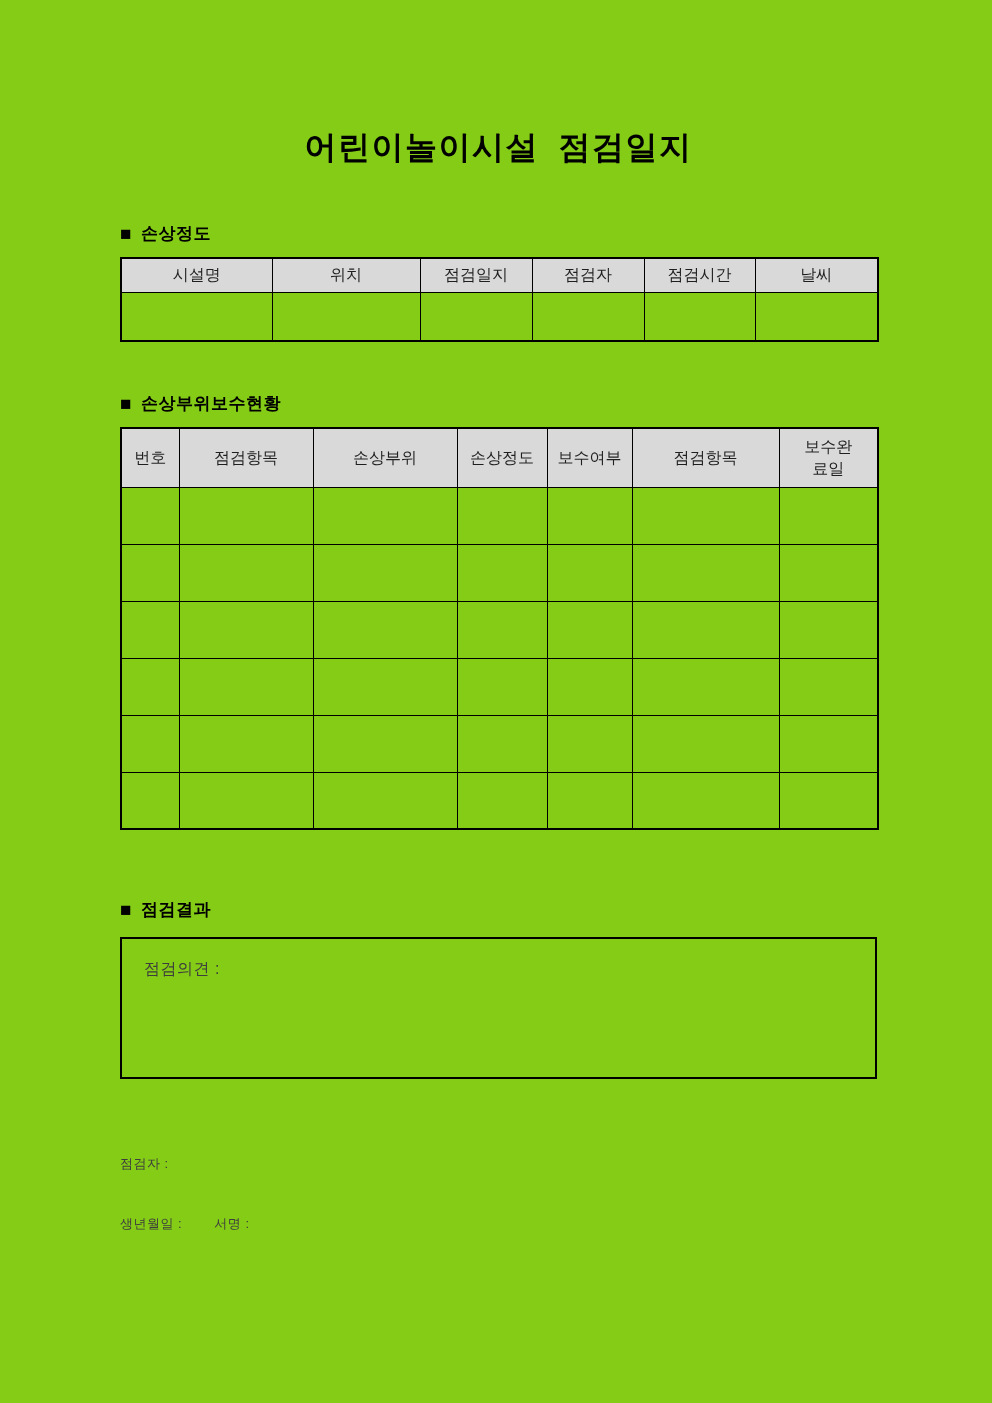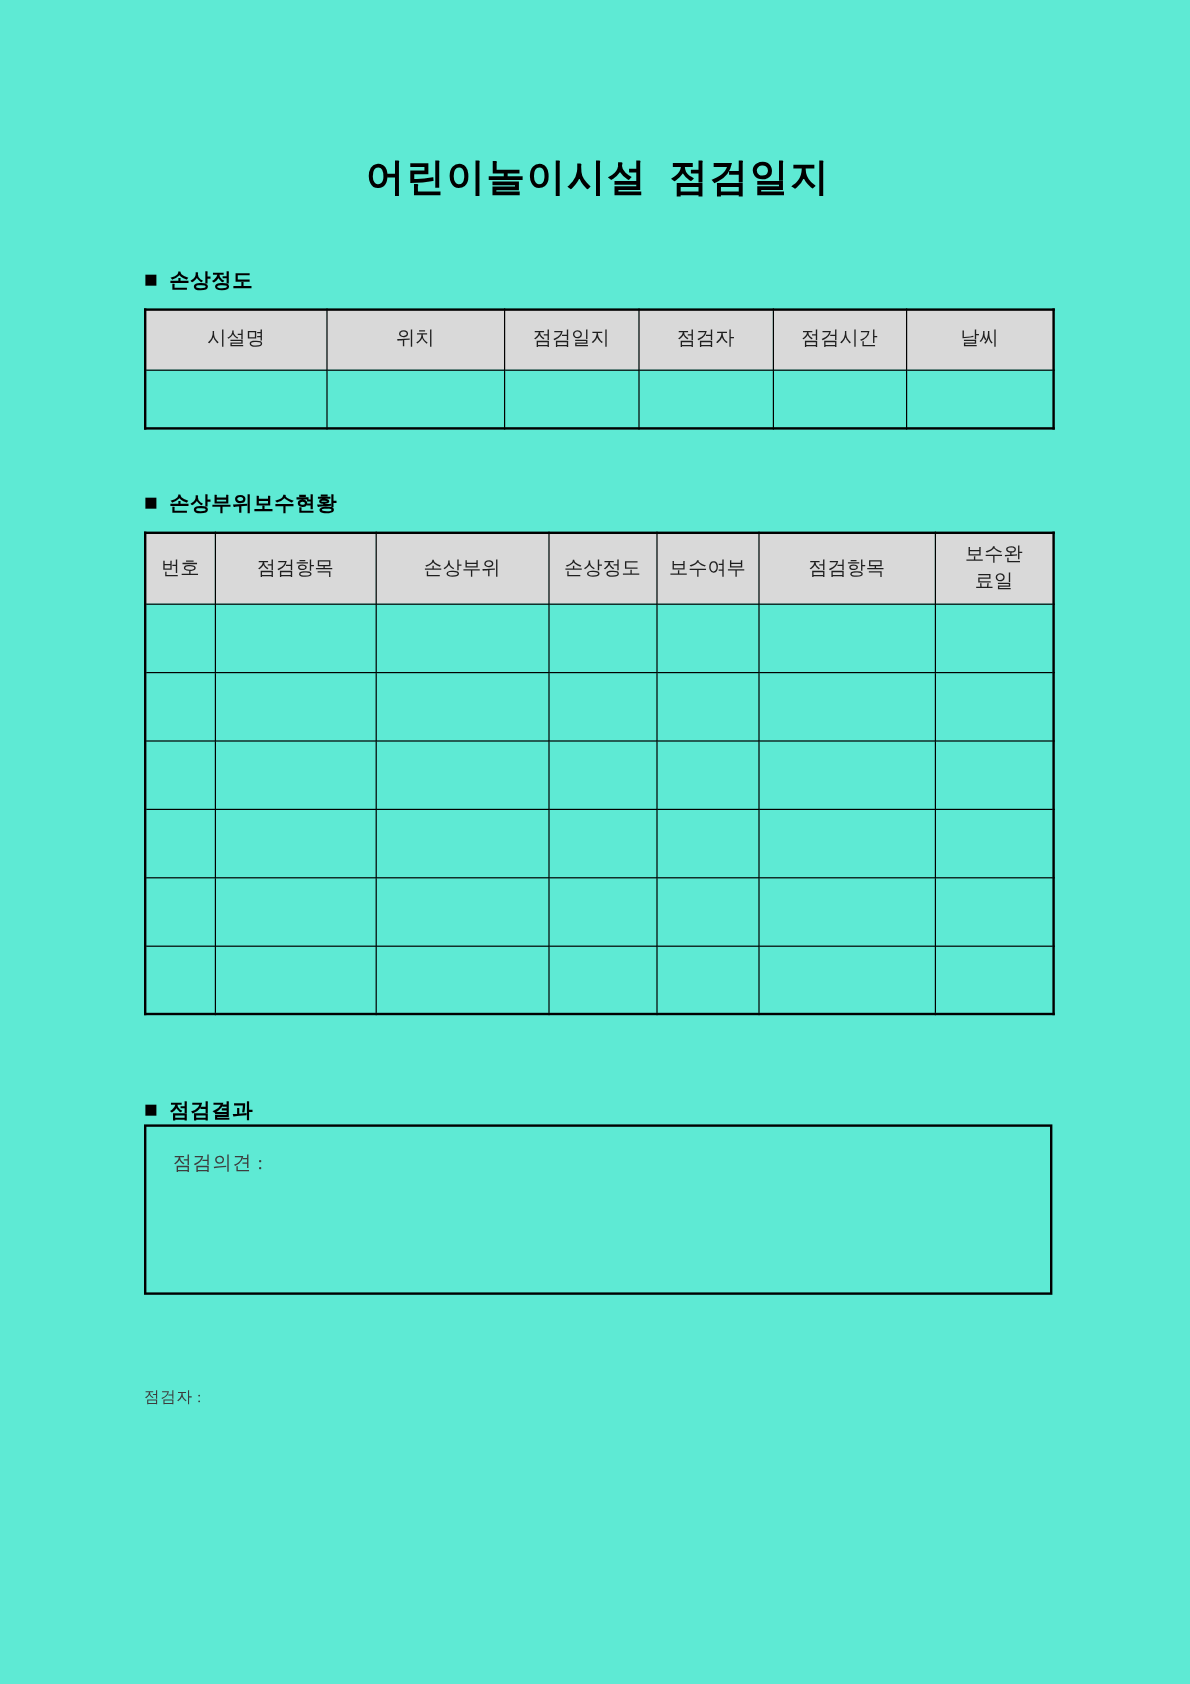--- a/index.html
+++ b/index.html
@@ -1,22 +1,22 @@
 <!DOCTYPE html>
 <html style="--header-bg: #d9d9d9; --border: #000000; --text: #333333;"><head>
 <meta charset="utf-8">
 <style>
   * { box-sizing: border-box; }
   html, body { margin: 0; padding: 0; background: #ffffff; }
   .page {
     position: relative;
     width: 992px;
     height: 1403px;
-    background: #5eead4;
-    font-family: Liberation Serif, serif;
+    background: #84cc16;
+    font-family: Liberation Sans, sans-serif;
     color: var(--text, #333333);
     padding: 0 115px 0 120px;
     overflow: hidden;
   }
   .doc-title {
     margin: 0;
     padding-top: 128px;
     font-size: 32px;
     font-weight: bold;
     text-align: center;
@@ -58,29 +58,29 @@
   table.form-table th {
     background: var(--header-bg, #d9d9d9);
     font-weight: normal;
     font-size: 16px;
     color: #1f1f1f;
     text-align: center;
     vertical-align: middle;
     white-space: pre-line;
     line-height: 1.4;
   }
-  table.basic-table thead tr  { height: 50px; }
+  table.basic-table thead tr  { height: 34px; }
   table.basic-table tbody tr  { height: 49px; }
   table.repair-table thead tr { height: 59px; }
   table.repair-table tbody tr { height: 57px; }
 
   .result-box {
     width: 757px;
     height: 142px;
-    margin-top: 0;
+    margin-top: 16px;
     border: 2px solid var(--border, #000000);
     padding: 20px 12px 0 22px;
     font-size: 16px;
     color: #3d3d3d;
     letter-spacing: 0.5px;
   }
   .sig-line {
     font-size: 13px;
     color: #3d3d3d;
     letter-spacing: 0.5px;
@@ -222,14 +222,18 @@
     <span>점검결과</span>
   </div>
 
   <div class="result-box">
     <span>점검의견 :</span>
   </div>
 
   <div class="sig-line sig-inspector">
     <span>점검자 :</span>
   </div>
+  <div class="sig-line sig-birth">
+    <span class="sig-birth-label">생년월일 :</span>
+    <span>서명 :</span>
+  </div>
 
 </div>
 
 </body></html>

